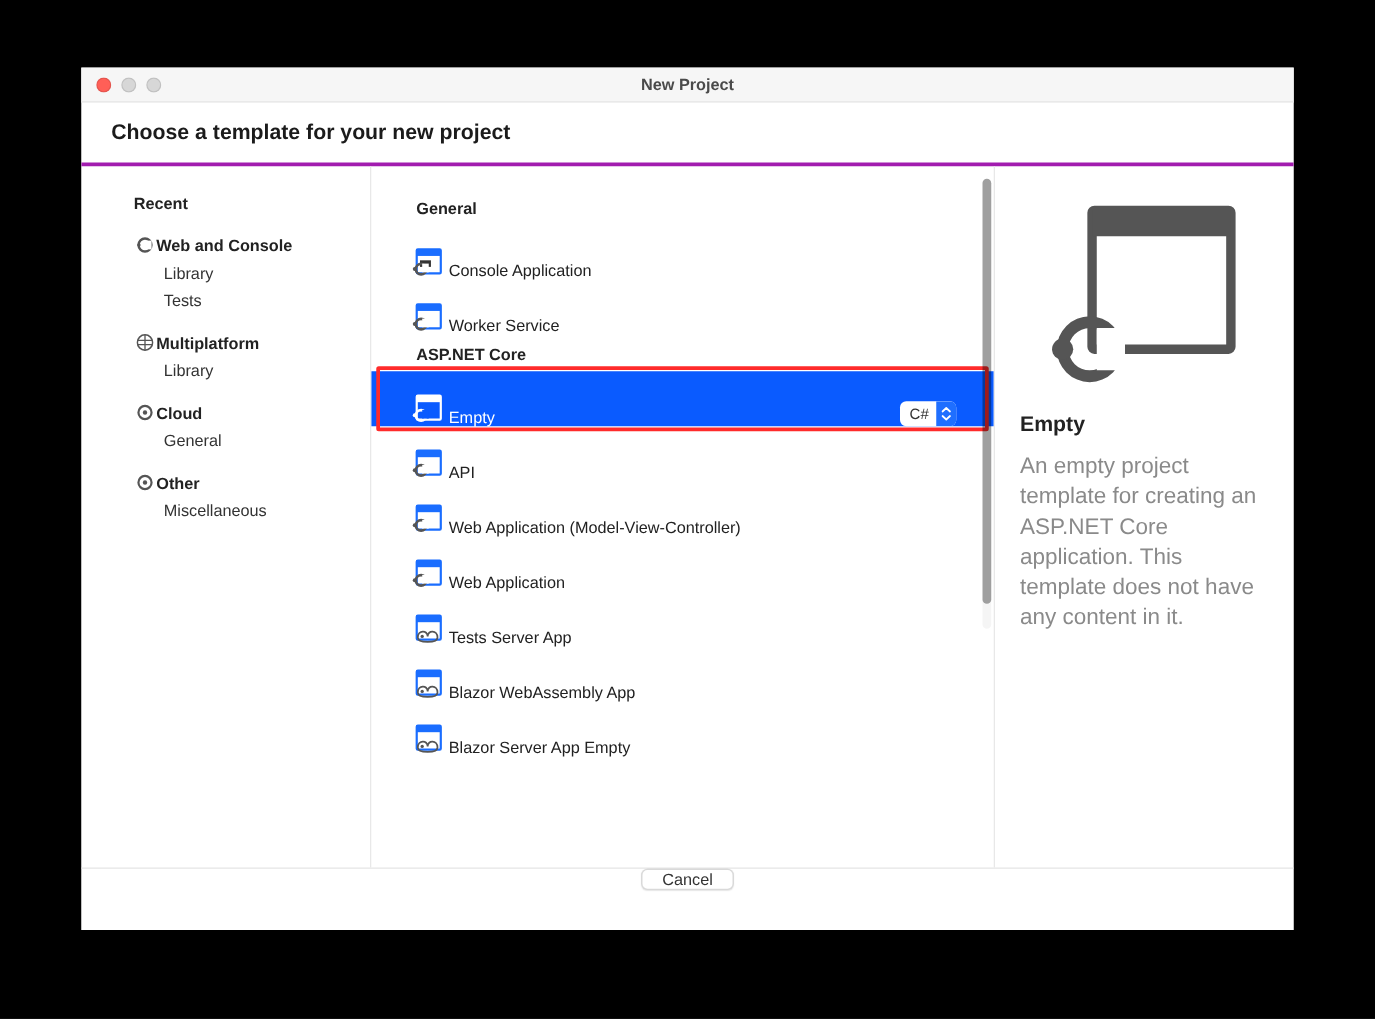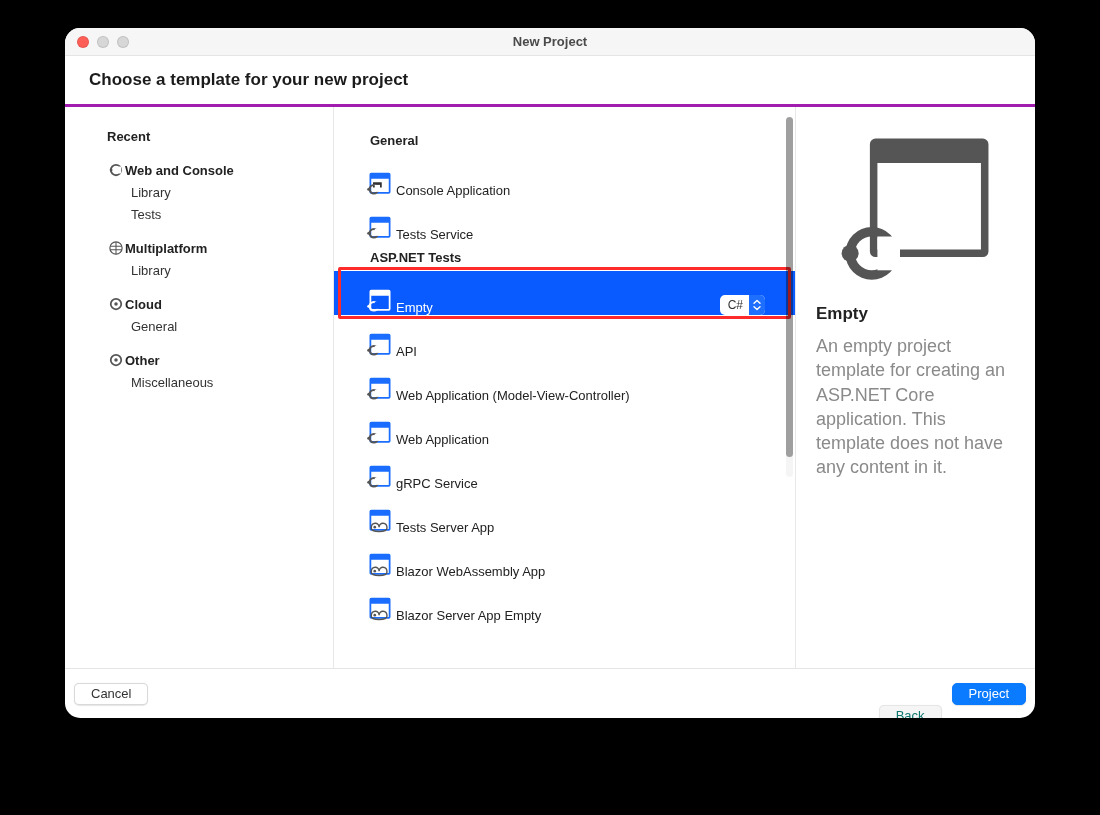--- a/index.html
+++ b/index.html
@@ -6,24 +6,24 @@
     html, body {
       width: 1100px; height: 815px;
       background: #000;
       font-family: -apple-system, BlinkMacSystemFont, "Segoe UI", Helvetica, Arial, sans-serif;
       font-size: 13px;
       color: #333;
       overflow: hidden;
     }
     .window {
       position: absolute;
-      left: 65px; top: 28px;
+      left: 65px; top: 54px;
       width: 970px; height: 690px;
       background: #fff;
-      border-radius: 15px;
+      border-radius: 0;
       box-shadow: 0 20px 50px rgba(0,0,0,0.5);
       display: flex;
       flex-direction: column;
       overflow: hidden;
     }
     .titlebar {
       height: 28px;
       background: #f6f6f6;
       border-bottom: 1px solid #e5e5e5;
       display: flex;
@@ -60,21 +60,21 @@
       font-weight: 700;
       color: #1b1b1b;
     }
 
     .body {
       flex: 1;
       display: flex;
       min-height: 0;
     }
     .sidebar {
-      width: 269px;
+      width: 232px;
       border-right: 1px solid #e8e8e8;
       padding: 18px 4px 4px 4px;
       overflow-y: auto;
     }
     .sb-item {
       display: flex;
       align-items: center;
       height: 22px;
       padding: 0 8px 0 38px;
       font-size: 13px;
@@ -212,22 +212,23 @@
       color: #8a8a8a;
       line-height: 1.35;
       align-self: flex-start;
     }
 
     .footer {
       height: 50px;
       border-top: 1px solid #e5e5e5;
       display: flex;
       align-items: center;
-      padding: 0 9px;
+      padding: 0 22px;
       gap: 10px;
+      flex-direction: column;
     }
     .btn {
       height: 22px;
       padding: 0 16px;
       border-radius: 5px;
       font-size: 13px;
       display: inline-flex;
       align-items: center;
       justify-content: center;
       border: 0.5px solid rgba(0,0,0,0.15);
@@ -349,23 +350,23 @@
           <div class="template-row">
             <span class="tpl-icon">
               <svg viewBox="0 0 32 32">
     <rect x="5" y="4" width="22" height="22" fill="none" stroke="#1a6dff" stroke-width="2" rx="1"></rect>
     <rect x="5" y="4" width="22" height="6" fill="#1a6dff"></rect>
     <path d="M 9 28 a 6 6 0 1 1 0 -12 a 6 6 0 0 1 0 12 M 9 25.6 a 3.6 3.6 0 1 0 0 -7.2 a 3.6 3.6 0 0 0 0 7.2" fill="#555"></path>
     <rect x="10" y="17" width="6" height="8" fill="#fff"></rect>
     <circle cx="3.2" cy="22" r="1.8" fill="#555"></circle>
   </svg>
             </span>
-            <span class="tpl-label">Tests Service</span>
-          </div>
-          <div class="mid-section-title">ASP.NET Tests</div>
+            <span class="tpl-label">Worker Service</span>
+          </div>
+          <div class="mid-section-title">ASP.NET Core</div>
           <div class="template-row selected highlight-box">
             <span class="tpl-icon">
               <svg viewBox="0 0 32 32">
     <rect x="5" y="4" width="22" height="22" fill="none" stroke="#fff" stroke-width="2" rx="1"></rect>
     <rect x="5" y="4" width="22" height="6" fill="#fff"></rect>
     <path d="M 9 28 a 6 6 0 1 1 0 -12 a 6 6 0 0 1 0 12 M 9 25.6 a 3.6 3.6 0 1 0 0 -7.2 a 3.6 3.6 0 0 0 0 7.2" fill="#fff"></path>
     <rect x="10" y="17" width="6" height="8" fill="#0a5bff"></rect>
     <circle cx="3.2" cy="22" r="1.8" fill="#fff"></circle>
   </svg>
             </span>
@@ -412,32 +413,20 @@
     <path d="M 9 28 a 6 6 0 1 1 0 -12 a 6 6 0 0 1 0 12 M 9 25.6 a 3.6 3.6 0 1 0 0 -7.2 a 3.6 3.6 0 0 0 0 7.2" fill="#555"></path>
     <rect x="10" y="17" width="6" height="8" fill="#fff"></rect>
     <circle cx="3.2" cy="22" r="1.8" fill="#555"></circle>
   </svg>
             </span>
             <span class="tpl-label">Web Application</span>
           </div>
           <div class="template-row">
             <span class="tpl-icon">
               <svg viewBox="0 0 32 32">
-    <rect x="5" y="4" width="22" height="22" fill="none" stroke="#1a6dff" stroke-width="2" rx="1"></rect>
-    <rect x="5" y="4" width="22" height="6" fill="#1a6dff"></rect>
-    <path d="M 9 28 a 6 6 0 1 1 0 -12 a 6 6 0 0 1 0 12 M 9 25.6 a 3.6 3.6 0 1 0 0 -7.2 a 3.6 3.6 0 0 0 0 7.2" fill="#555"></path>
-    <rect x="10" y="17" width="6" height="8" fill="#fff"></rect>
-    <circle cx="3.2" cy="22" r="1.8" fill="#555"></circle>
-  </svg>
-            </span>
-            <span class="tpl-label">gRPC Service</span>
-          </div>
-          <div class="template-row">
-            <span class="tpl-icon">
-              <svg viewBox="0 0 32 32">
       <rect x="5" y="4" width="22" height="22" fill="none" stroke="#1a6dff" stroke-width="2" rx="1"></rect>
       <rect x="5" y="4" width="22" height="6" fill="#1a6dff"></rect>
       <path d="M 6 24 c 0 -7 9 -7 9 -1 c 0 -6 9 -6 9 1 c 0 3 -5 4 -9 4 c -4 0 -9 -1 -9 -4" fill="none" stroke="#555" stroke-width="1.6"></path>
       <circle cx="10" cy="23" r="1.5" fill="#555"></circle>
     </svg>
             </span>
             <span class="tpl-label">Tests Server App</span>
           </div>
           <div class="template-row">
             <span class="tpl-icon">

